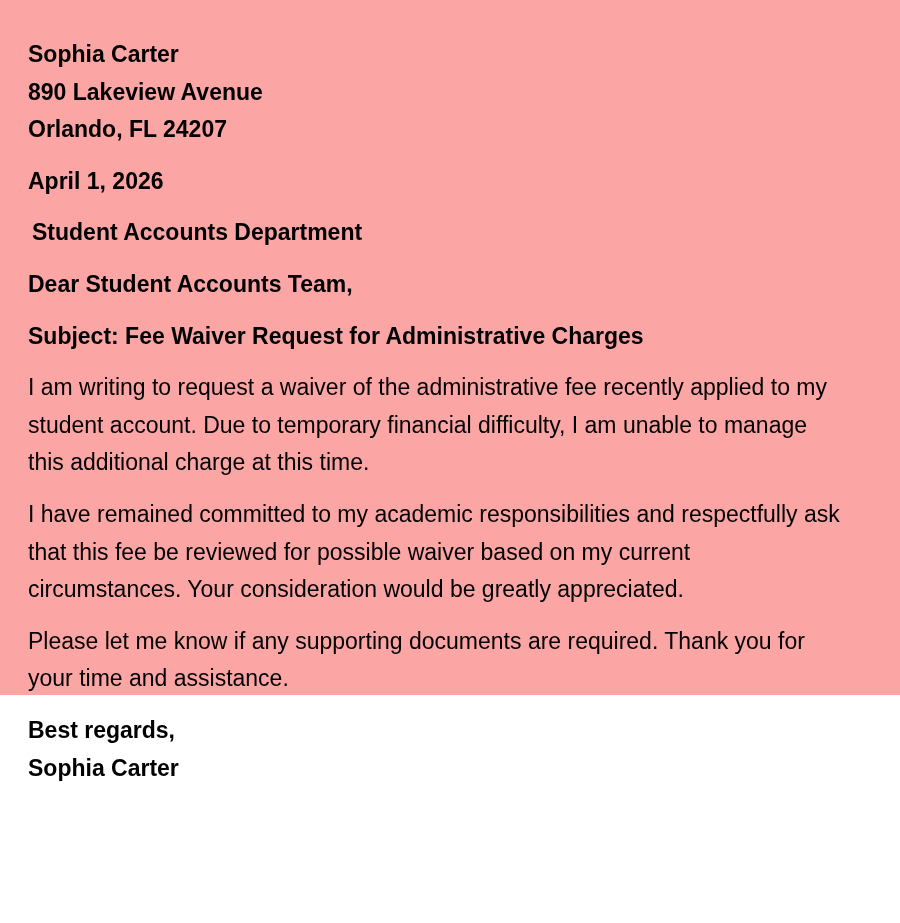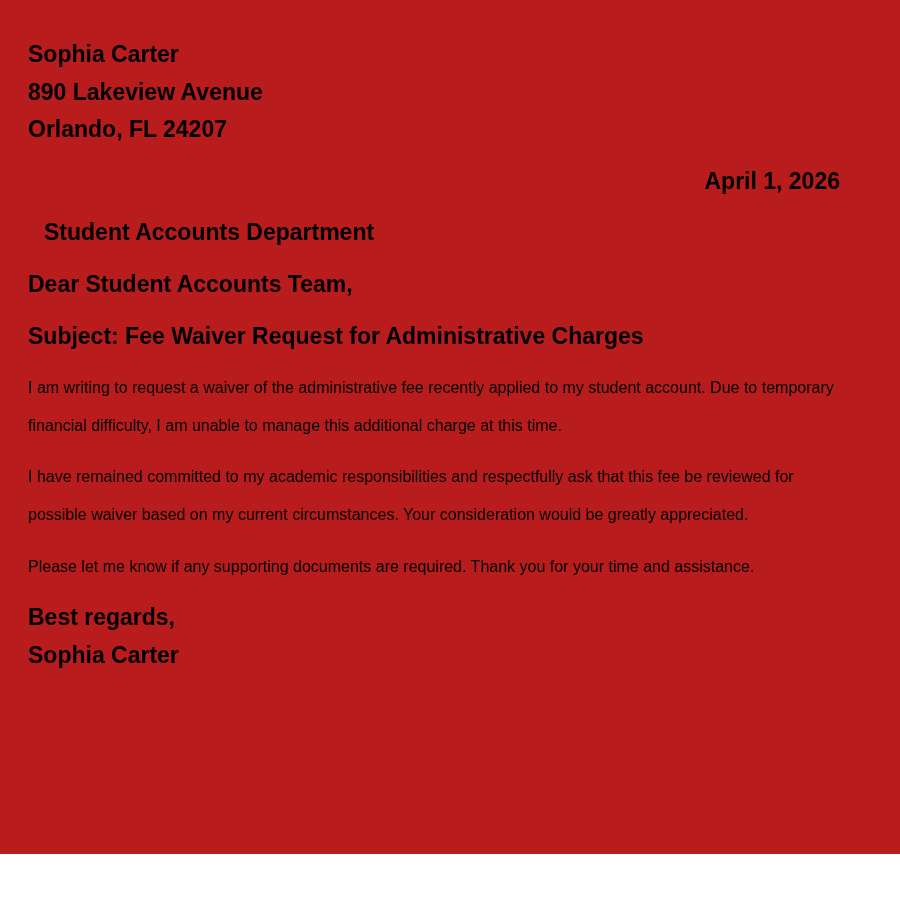--- a/index.html
+++ b/index.html
@@ -11,23 +11,23 @@
     width: 900px;
     height: 923px;
     font-family: "Liberation Sans", "DejaVu Sans", sans-serif;
     color: #000000;
     -webkit-font-smoothing: antialiased;
   }
 
   .page {
     box-sizing: border-box;
     width: 900px;
-    height: 854px;
+    height: 695px;
     padding: 24px 40px 0 28px;
-    background: #b91c1c;
+    background: #fca5a5;
   }
 
   .block {
     margin: 0 0 21px 0;
     max-width: 812px;
   }
   .block:last-child {
     margin-bottom: 12px;
   }
 
@@ -37,21 +37,21 @@
     line-height: 37.6px;
     font-weight: 700;
     color: #000000;
     white-space: pre-wrap;
   }
   .line.bold {
     font-weight: 700;
   }
 
   .para {
-    font-size: 16px;
+    font-size: 23px;
     line-height: 37.6px;
     font-weight: 400;
     color: #000000;
     margin: 0;
     max-width: 812px;
     text-align: left;
     hyphens: none;
   }
 
   .para-block {
@@ -61,25 +61,24 @@
   .heading-block {
     margin: 0 0 14px 0;
   }
 
   .sender-block {
     margin: 12px 0 14px 0;
   }
 
   .date-block {
     margin: 0 0 14px 0;
-    text-align: right;
   }
 
   .recipient-block {
-    margin: 0 0 14px 16px;
+    margin: 0 0 14px 4px;
   }
 
   .closing-block {
     margin: 0;
   }
 </style>
 </head>
 <body>
 
 <div class="page">

